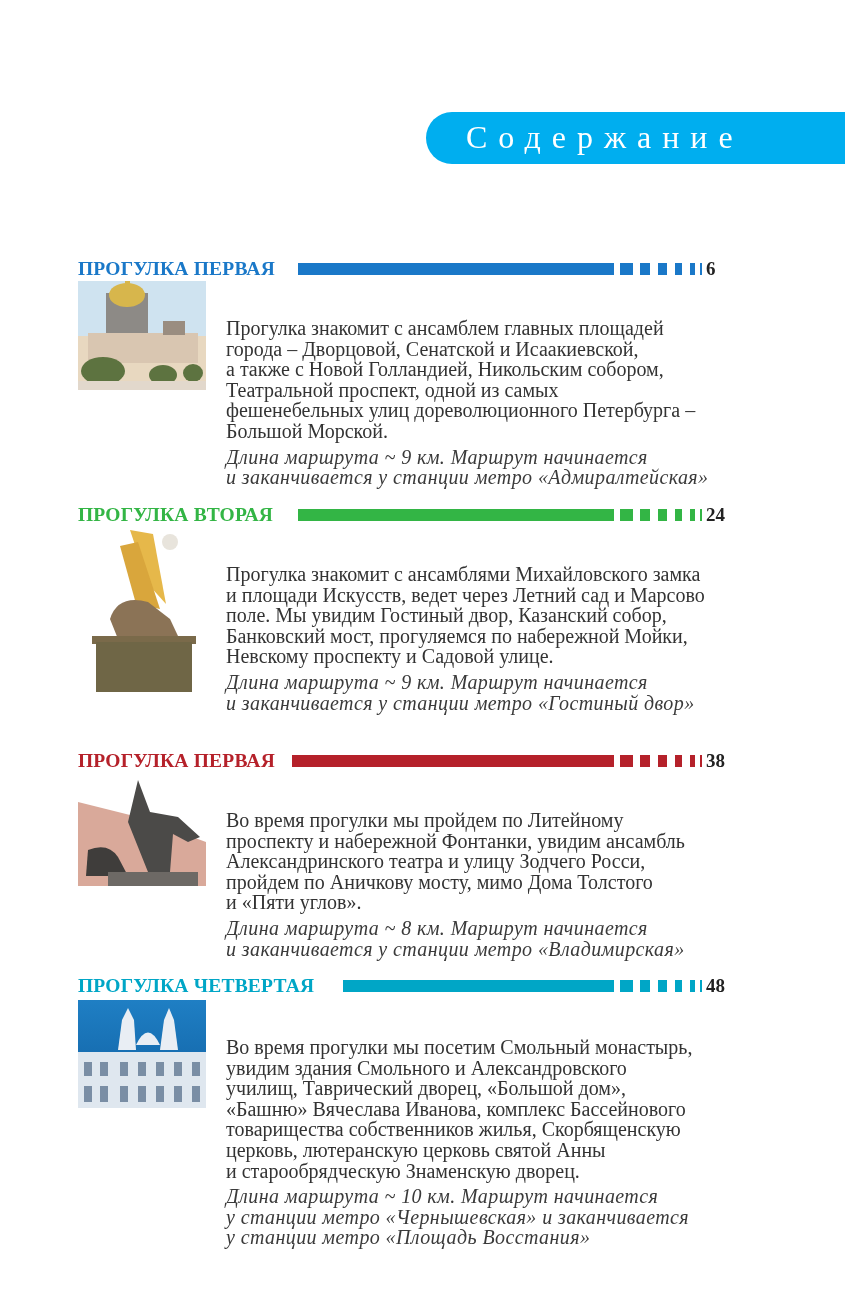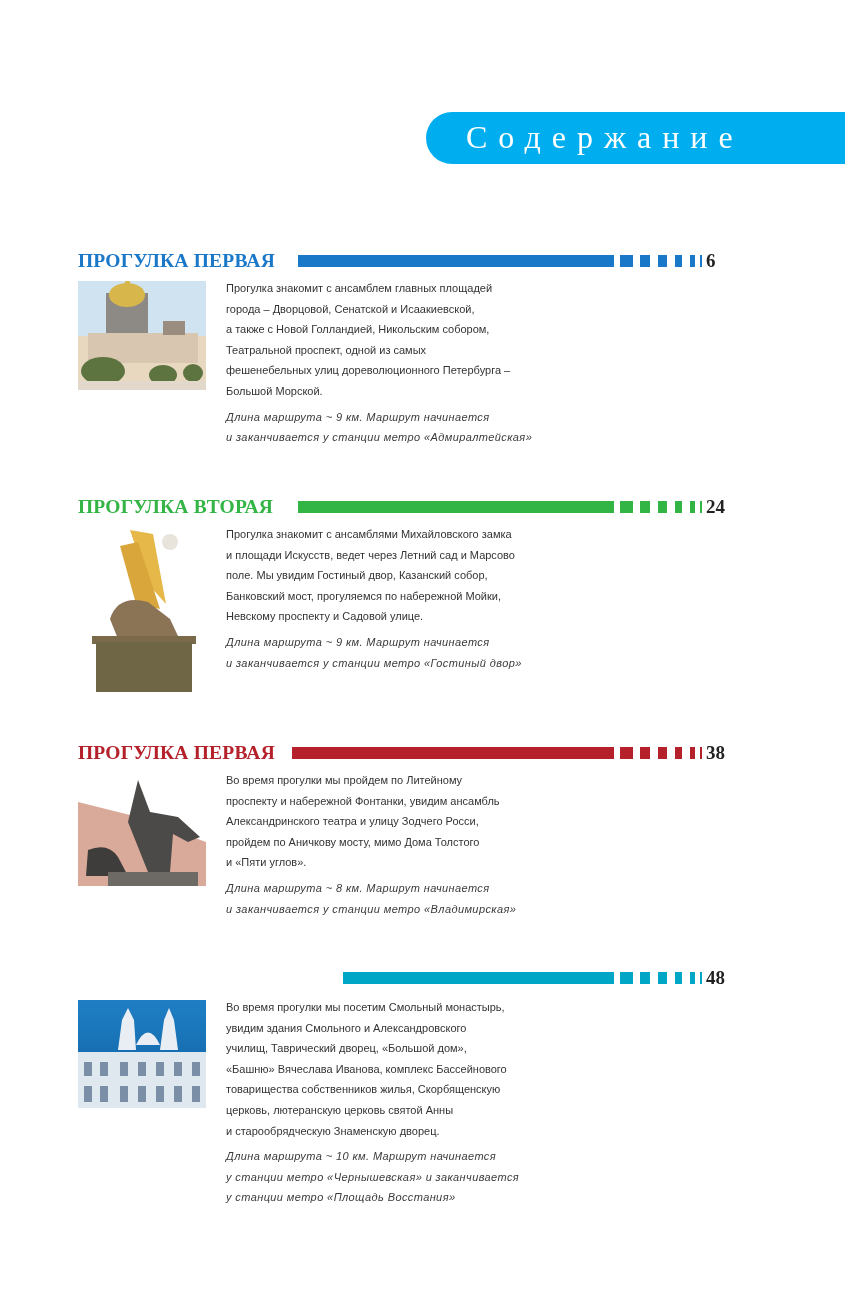--- a/index.html
+++ b/index.html
@@ -4,30 +4,30 @@
 <style>
   html, body { margin: 0; padding: 0; background: #ffffff; }
   body { width: 845px; height: 1312px; position: relative; overflow: hidden;
          font-family: "DejaVu Serif", "Liberation Serif", serif; color: #333; }
   .title-tab { position: absolute; left: 426px; top: 66px; width: 419px; height: 52px;
                border-radius: 26px 0 0 26px; }
   .title-tab span { position: absolute; left: 40px; top: 7px; color: #fff;
                     font-family: "Liberation Serif", "DejaVu Serif", serif; font-size: 32px;
                     letter-spacing: 11px; }
   .section { position: absolute; left: 0; width: 845px; }
-  .sec-head { position: absolute; left: 78px; top: 0; height: 22px; width: 660px; }
+  .sec-head { position: absolute; left: 78px; top: 8px; height: 22px; width: 660px; }
   .sec-title { position: absolute; left: 0; top: 0; font-family: "Liberation Serif", "DejaVu Serif", serif;
                font-weight: bold; font-size: 19.5px; line-height: 22px; white-space: nowrap; letter-spacing: 0.2px;}
   .bar { position: absolute; top: 5px; height: 12px; }
   .tick { position: absolute; top: 5px; height: 12px; }
   .page-num { position: absolute; left: 628px; top: 0; font-family: "Liberation Serif", serif;
               font-weight: bold; font-size: 19px; line-height: 22px; color: #222; }
   .thumb { position: absolute; left: 78px; overflow: hidden; }
-  .desc { position: absolute; left: 226px; width: 500px; font-family: Liberation Sans, sans-serif;
-          font-size: 11px; line-height: 20.6px; color: #333; }
+  .desc { position: absolute; left: 226px; width: 500px; font-family: Liberation Serif, serif;
+          font-size: 20px; line-height: 20.6px; color: #333; margin-top: 40px; }
   .desc p { margin: 0; }
   .desc .route { font-style: italic; margin-top: 5px; letter-spacing: 0.4px; color: #3a3a3a; }
   .line { display: block; white-space: nowrap; }
 </style>
 </head>
 <body>
 
 <div class="title-tab" style="background:#00aeef;margin-top:46px;">
   <span>Содержание</span>
 </div>
@@ -146,20 +146,21 @@
     </p>
     <p class="route">
       <span class="line">Длина маршрута ~ 8 км. Маршрут начинается</span>
       <span class="line">и заканчивается у станции метро «Владимирская»</span>
     </p>
   </div>
 </div>
 
 <div class="section" style="top:967px;">
   <div class="sec-head">
+    <span class="sec-title" style="color:#00a6c6;">ПРОГУЛКА ЧЕТВЕРТАЯ</span>
     <div class="bar" style="left:265px;width:271px;background:#00a6c6;"></div>
     <div class="tick" style="left:542px;width:13px;background:#00a6c6;"></div>
     <div class="tick" style="left:562px;width:10px;background:#00a6c6;"></div>
     <div class="tick" style="left:580px;width:9px;background:#00a6c6;"></div>
     <div class="tick" style="left:597px;width:7px;background:#00a6c6;"></div>
     <div class="tick" style="left:612px;width:5px;background:#00a6c6;"></div>
     <div class="tick" style="left:622px;width:2px;background:#00a6c6;"></div>
     <span class="page-num">48</span>
   </div>
   <div class="thumb" style="top:33px;width:128px;height:108px;">

